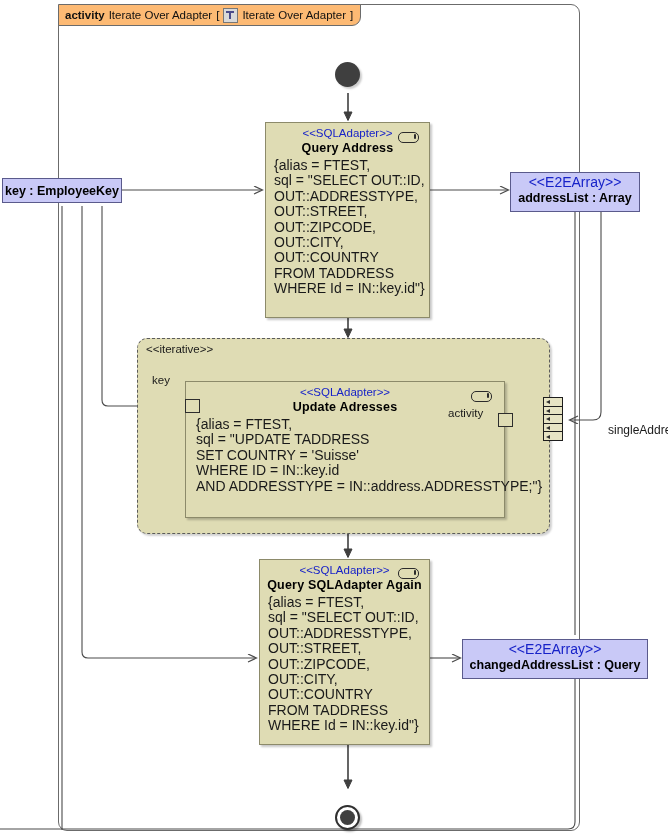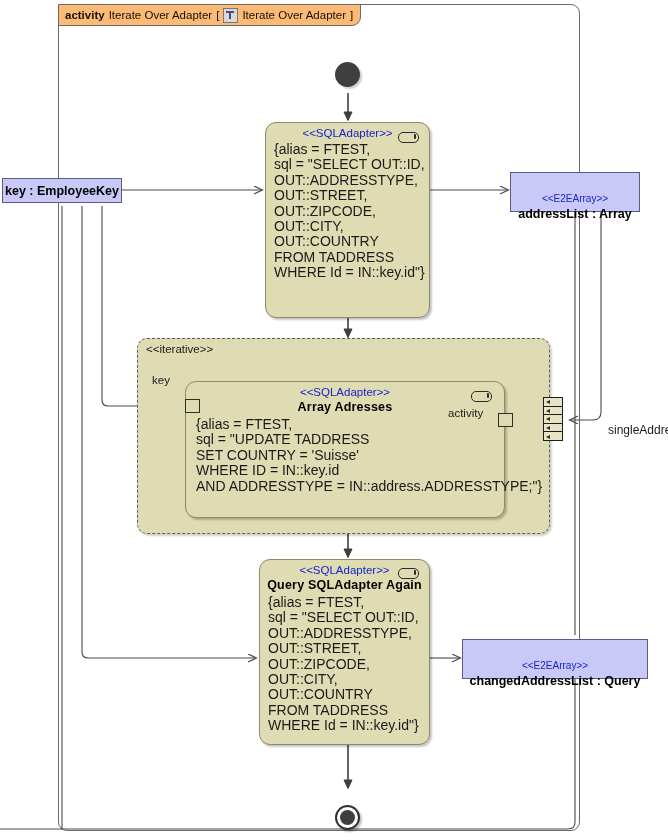--- a/index.html
+++ b/index.html
@@ -27,21 +27,21 @@
   .tabicon{
     width:13px;height:13px;border:1px solid #777;background:#d9d9d9;
     position:relative;display:inline-block;flex:none;
   }
   .tabicon:before{content:"";position:absolute;left:2px;top:2px;width:8px;height:2px;background:#4a4a8a;}
   .tabicon:after{content:"";position:absolute;left:5px;top:4px;width:2px;height:6px;background:#4a4a8a;}
 
   
   .action{
     position:absolute;background:#dfdcb4;border:1px solid #8c8a6a;
-    border-radius:11px;box-shadow:2px 2px 2px rgba(0,0,0,0.22);
+    border-radius:0;box-shadow:2px 2px 2px rgba(0,0,0,0.22);
     box-sizing:border-box;
   }
   .stereo{color:#1722c8;font-size:11.5px;text-align:center;margin-top:4px;}
   .aname{color:#000;font-weight:bold;font-size:12.5px;text-align:center;margin-top:2px;letter-spacing:.2px;}
   .abody{font-size:14px;color:#1a1a1a;line-height:15.4px;margin:3px 0 0 8px;white-space:pre;}
   .abody.ind{margin-left:10px;}
 
   
   .portglyph{
     position:absolute;width:19px;height:9px;border:1px solid #2b2b2b;border-radius:5px;
@@ -57,21 +57,21 @@
     background:#dfdcb4;border:1px dashed #5b5b5b;border-radius:10px;
     box-shadow:2px 2px 2px rgba(0,0,0,0.18);box-sizing:border-box;
   }
   .region-label{position:absolute;left:8px;top:4px;font-size:11.5px;color:#1a1a1a;text-align:center;}
 
   
   .objnode{
     position:absolute;background:#c9c9f7;border:1px solid #5a5a8c;
     box-sizing:border-box;text-align:center;
   }
-  .objstereo{color:#1722c8;font-size:10px;line-height:15px;padding-top:18px;}
+  .objstereo{color:#1722c8;font-size:14px;line-height:15px;padding-top:2px;}
   .objname{color:#000;font-weight:bold;font-size:12.5px;line-height:16px;}
   .objname.solo{line-height:25px;}
 
   
   .pin{position:absolute;width:15px;height:14px;background:#dfdcb4;border:1px solid #2d2d2d;box-sizing:border-box;}
   .pinlabel{position:absolute;font-size:11.5px;color:#1a1a1a;white-space:nowrap;}
 
   
   .expnode{position:absolute;left:543px;top:397px;width:20px;height:44px;
            border:1px solid #1d1d1d;background:#e7e4c4;box-sizing:border-box;}
@@ -148,39 +148,40 @@
       <path d="M575,679 L575,822 Q575,829 568,829 L0,829"></path>
 
     </g>
   </svg>
 
   <div class="initial" style="left:335px;top:62px;"></div>
 
   <div class="action" style="left:265px;top:122px;width:165px;height:196px;">
     <div class="portglyph" style="right:10px;top:9px;"></div>
     <div class="stereo">&lt;&lt;SQLAdapter&gt;&gt;</div>
+    <div class="aname">Query  Address</div>
     <div class="abody">{alias = FTEST,
 sql = "SELECT OUT::ID,
 OUT::ADDRESSTYPE,
 OUT::STREET,
 OUT::ZIPCODE,
 OUT::CITY,
 OUT::COUNTRY
 FROM TADDRESS
 WHERE Id = IN::key.id"}</div>
   </div>
 
   <div class="region">
     <div class="region-label">&lt;&lt;iterative&gt;&gt;</div>
   </div>
 
   <div class="action" style="left:185px;top:381px;width:320px;height:137px;">
     <div class="portglyph" style="right:12px;top:9px;"></div>
     <div class="stereo">&lt;&lt;SQLAdapter&gt;&gt;</div>
-    <div class="aname">Array Adresses</div>
+    <div class="aname">Update Adresses</div>
     <div class="abody ind">{alias = FTEST,
 sql = "UPDATE TADDRESS
 SET COUNTRY = 'Suisse'
 WHERE ID = IN::key.id
 AND ADDRESSTYPE = IN::address.ADDRESSTYPE;"}</div>
   </div>
 
   <div class="pin" style="left:185px;top:399px;"></div>
   <div class="pinlabel" style="left:152px;top:374px;">key</div>
 

